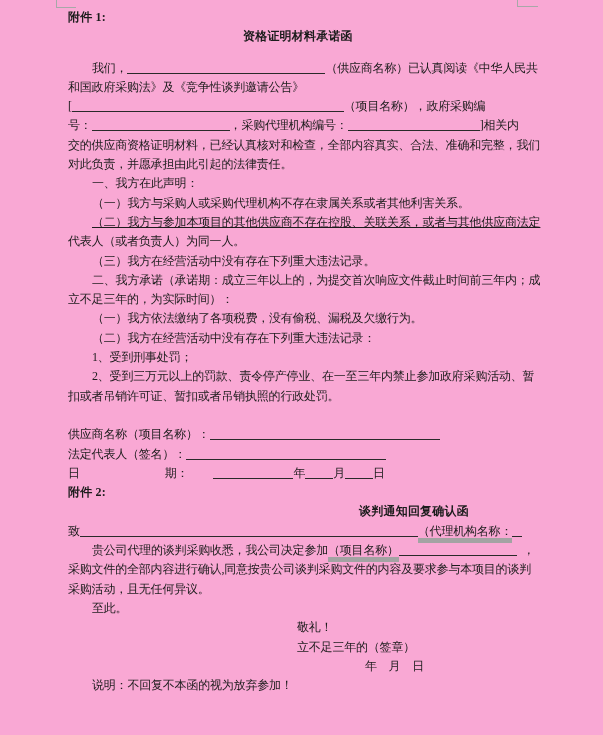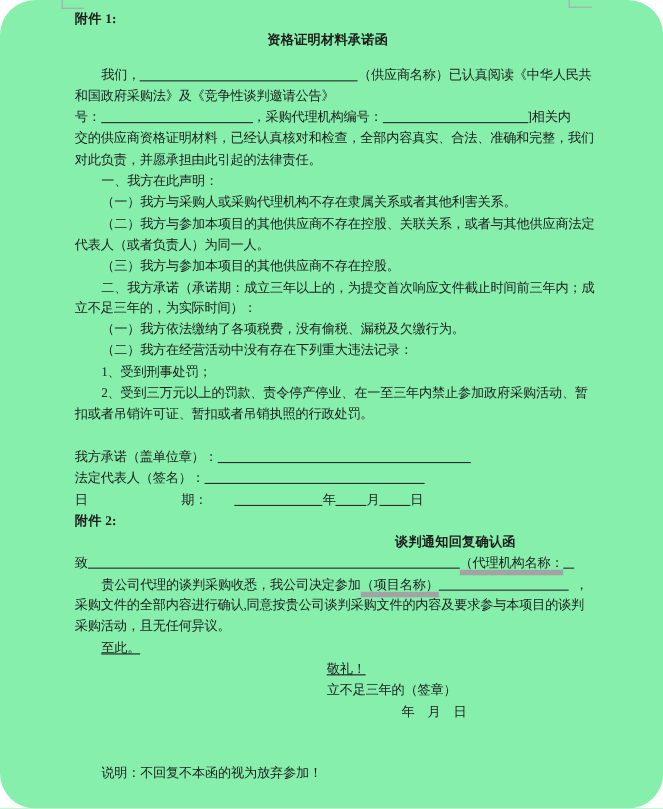--- a/index.html
+++ b/index.html
@@ -1,22 +1,22 @@
 <!DOCTYPE html>
 <html><head>
 <meta charset="utf-8">
 <style>
   html,body{margin:0;padding:0;}
   body{
     width:603px;height:735px;background:#ffffff;
     font-family:"Liberation Serif","DejaVu Serif",serif;
   }
   .page{
-    position:relative;width:603px;height:735px;background:#86efac;
-    color:#1c1c1c;overflow:hidden;border-radius:32px;
+    position:relative;width:603px;height:735px;background:#f9a8d4;
+    color:#1c1c1c;overflow:hidden;
   }
   .crop{position:absolute;top:0;}
   .crop.left{left:56px;width:19px;height:7px;border-left:1px solid #a8a8a8;border-bottom:1px solid #a8a8a8;}
   .crop.right{left:517px;width:20px;height:6px;border-left:1px solid #a8a8a8;border-bottom:1px solid #a8a8a8;}
   .content{position:absolute;left:68px;top:8px;width:472px;}
   .line{
     height:19.3px;line-height:19.3px;font-size:12px;letter-spacing:-0.2px;
     white-space:nowrap;color:#1c1c1c;
   }
   .line.h{font-weight:bold;letter-spacing:0.2px;}
@@ -28,44 +28,45 @@
 <body>
 
 <div class="page">
   <div class="crop left"></div>
   <div class="crop right"></div>
   <div class="content" id="doc-lines">
       <div class="line h"><span>附件 1:</span></div>
       <div class="line h" style="padding-left: 175px;"><span>资格证明材料承诺函</span></div>
       <div class="line" style="padding-left: 24px; margin-top: 12px;"><span>我们，</span><span class="u" style="width: 198px;"></span><span>（供应商名称）已认真阅读《中华人民共</span></div>
       <div class="line"><span>和国政府采购法》及《竞争性谈判邀请公告》</span></div>
+      <div class="line"><span>[</span><span class="u" style="width: 272px;"></span><span>（项目名称），政府采购编</span></div>
       <div class="line"><span>号：</span><span class="u" style="width: 138px;"></span><span>，采购代理机构编号：</span><span class="u" style="width: 132px;"></span><span>]相关内</span></div>
       <div class="line"><span>交的供应商资格证明材料，已经认真核对和检查，全部内容真实、合法、准确和完整，我们</span></div>
       <div class="line"><span>对此负责，并愿承担由此引起的法律责任。</span></div>
       <div class="line" style="padding-left: 24px;"><span>一、我方在此声明：</span></div>
       <div class="line" style="padding-left: 24px;"><span>（一）我方与采购人或采购代理机构不存在隶属关系或者其他利害关系。</span></div>
-      <div class="line" style="padding-left: 24px;"><span>（二）我方与参加本项目的其他供应商不存在控股、关联关系，或者与其他供应商法定</span></div>
+      <div class="line" style="padding-left: 24px; text-decoration: underline;"><span>（二）我方与参加本项目的其他供应商不存在控股、关联关系，或者与其他供应商法定</span></div>
       <div class="line"><span>代表人（或者负责人）为同一人。</span></div>
-      <div class="line" style="padding-left: 24px;"><span>（三）我方与参加本项目的其他供应商不存在控股。</span></div>
+      <div class="line" style="padding-left: 24px;"><span>（三）我方在经营活动中没有存在下列重大违法记录。</span></div>
       <div class="line" style="padding-left: 24px;"><span>二、我方承诺（承诺期：成立三年以上的，为提交首次响应文件截止时间前三年内；成</span></div>
       <div class="line"><span>立不足三年的，为实际时间）：</span></div>
       <div class="line" style="padding-left: 24px;"><span>（一）我方依法缴纳了各项税费，没有偷税、漏税及欠缴行为。</span></div>
       <div class="line" style="padding-left: 24px;"><span>（二）我方在经营活动中没有存在下列重大违法记录：</span></div>
       <div class="line" style="padding-left: 24px;"><span>1、受到刑事处罚；</span></div>
       <div class="line" style="padding-left: 24px;"><span>2、受到三万元以上的罚款、责令停产停业、在一至三年内禁止参加政府采购活动、暂</span></div>
       <div class="line"><span>扣或者吊销许可证、暂扣或者吊销执照的行政处罚。</span></div>
       <div class="line">&nbsp;</div>
-      <div class="line"><span>我方承诺（盖单位章）：</span><span class="u" style="width: 230px;"></span></div>
+      <div class="line"><span>供应商名称（项目名称）：</span><span class="u" style="width: 230px;"></span></div>
       <div class="line"><span>法定代表人（签名）：</span><span class="u" style="width: 200px;"></span></div>
       <div class="line"><span>日</span><span class="sp" style="width: 85px;"></span><span>期：</span><span class="sp" style="width: 25px;"></span><span class="u" style="width: 80px;"></span><span>年</span><span class="u" style="width: 28px;"></span><span>月</span><span class="u" style="width: 28px;"></span><span>日</span></div>
       <div class="line h"><span>附件 2:</span></div>
       <div class="line h" style="padding-left: 220px; text-align: center;"><span>谈判通知回复确认函</span></div>
       <div class="line"><span>致</span><span class="u" style="width: 338px;"></span><span class="tu">（代理机构名称：</span><span class="u" style="width: 10px;"></span></div>
       <div class="line" style="padding-left: 24px;"><span>贵公司代理的谈判采购收悉，我公司决定参加</span><span class="tu">（项目名称）</span><span class="u" style="width: 118px;"></span><span class="sp" style="width: 6px;"></span><span>，</span></div>
       <div class="line"><span>采购文件的全部内容进行确认,同意按贵公司谈判采购文件的内容及要求参与本项目的谈判</span></div>
       <div class="line"><span>采购活动，且无任何异议。</span></div>
-      <div class="line" style="padding-left: 24px; text-decoration: underline;"><span>至此。</span></div>
-      <div class="line" style="padding-left: 229px; text-decoration: underline;"><span>敬礼！</span></div>
+      <div class="line" style="padding-left: 24px;"><span>至此。</span></div>
+      <div class="line" style="padding-left: 229px;"><span>敬礼！</span></div>
       <div class="line" style="padding-left: 229px;"><span>立不足三年的（签章）</span></div>
       <div class="line" style="padding-left: 297px;"><span>年　月　日</span></div>
-      <div class="line" style="padding-left: 24px; margin-top: 36px;"><span>说明：不回复不本函的视为放弃参加！</span></div>
+      <div class="line" style="padding-left: 24px;"><span>说明：不回复不本函的视为放弃参加！</span></div>
     </div>
 </div>
 
 </body></html>

